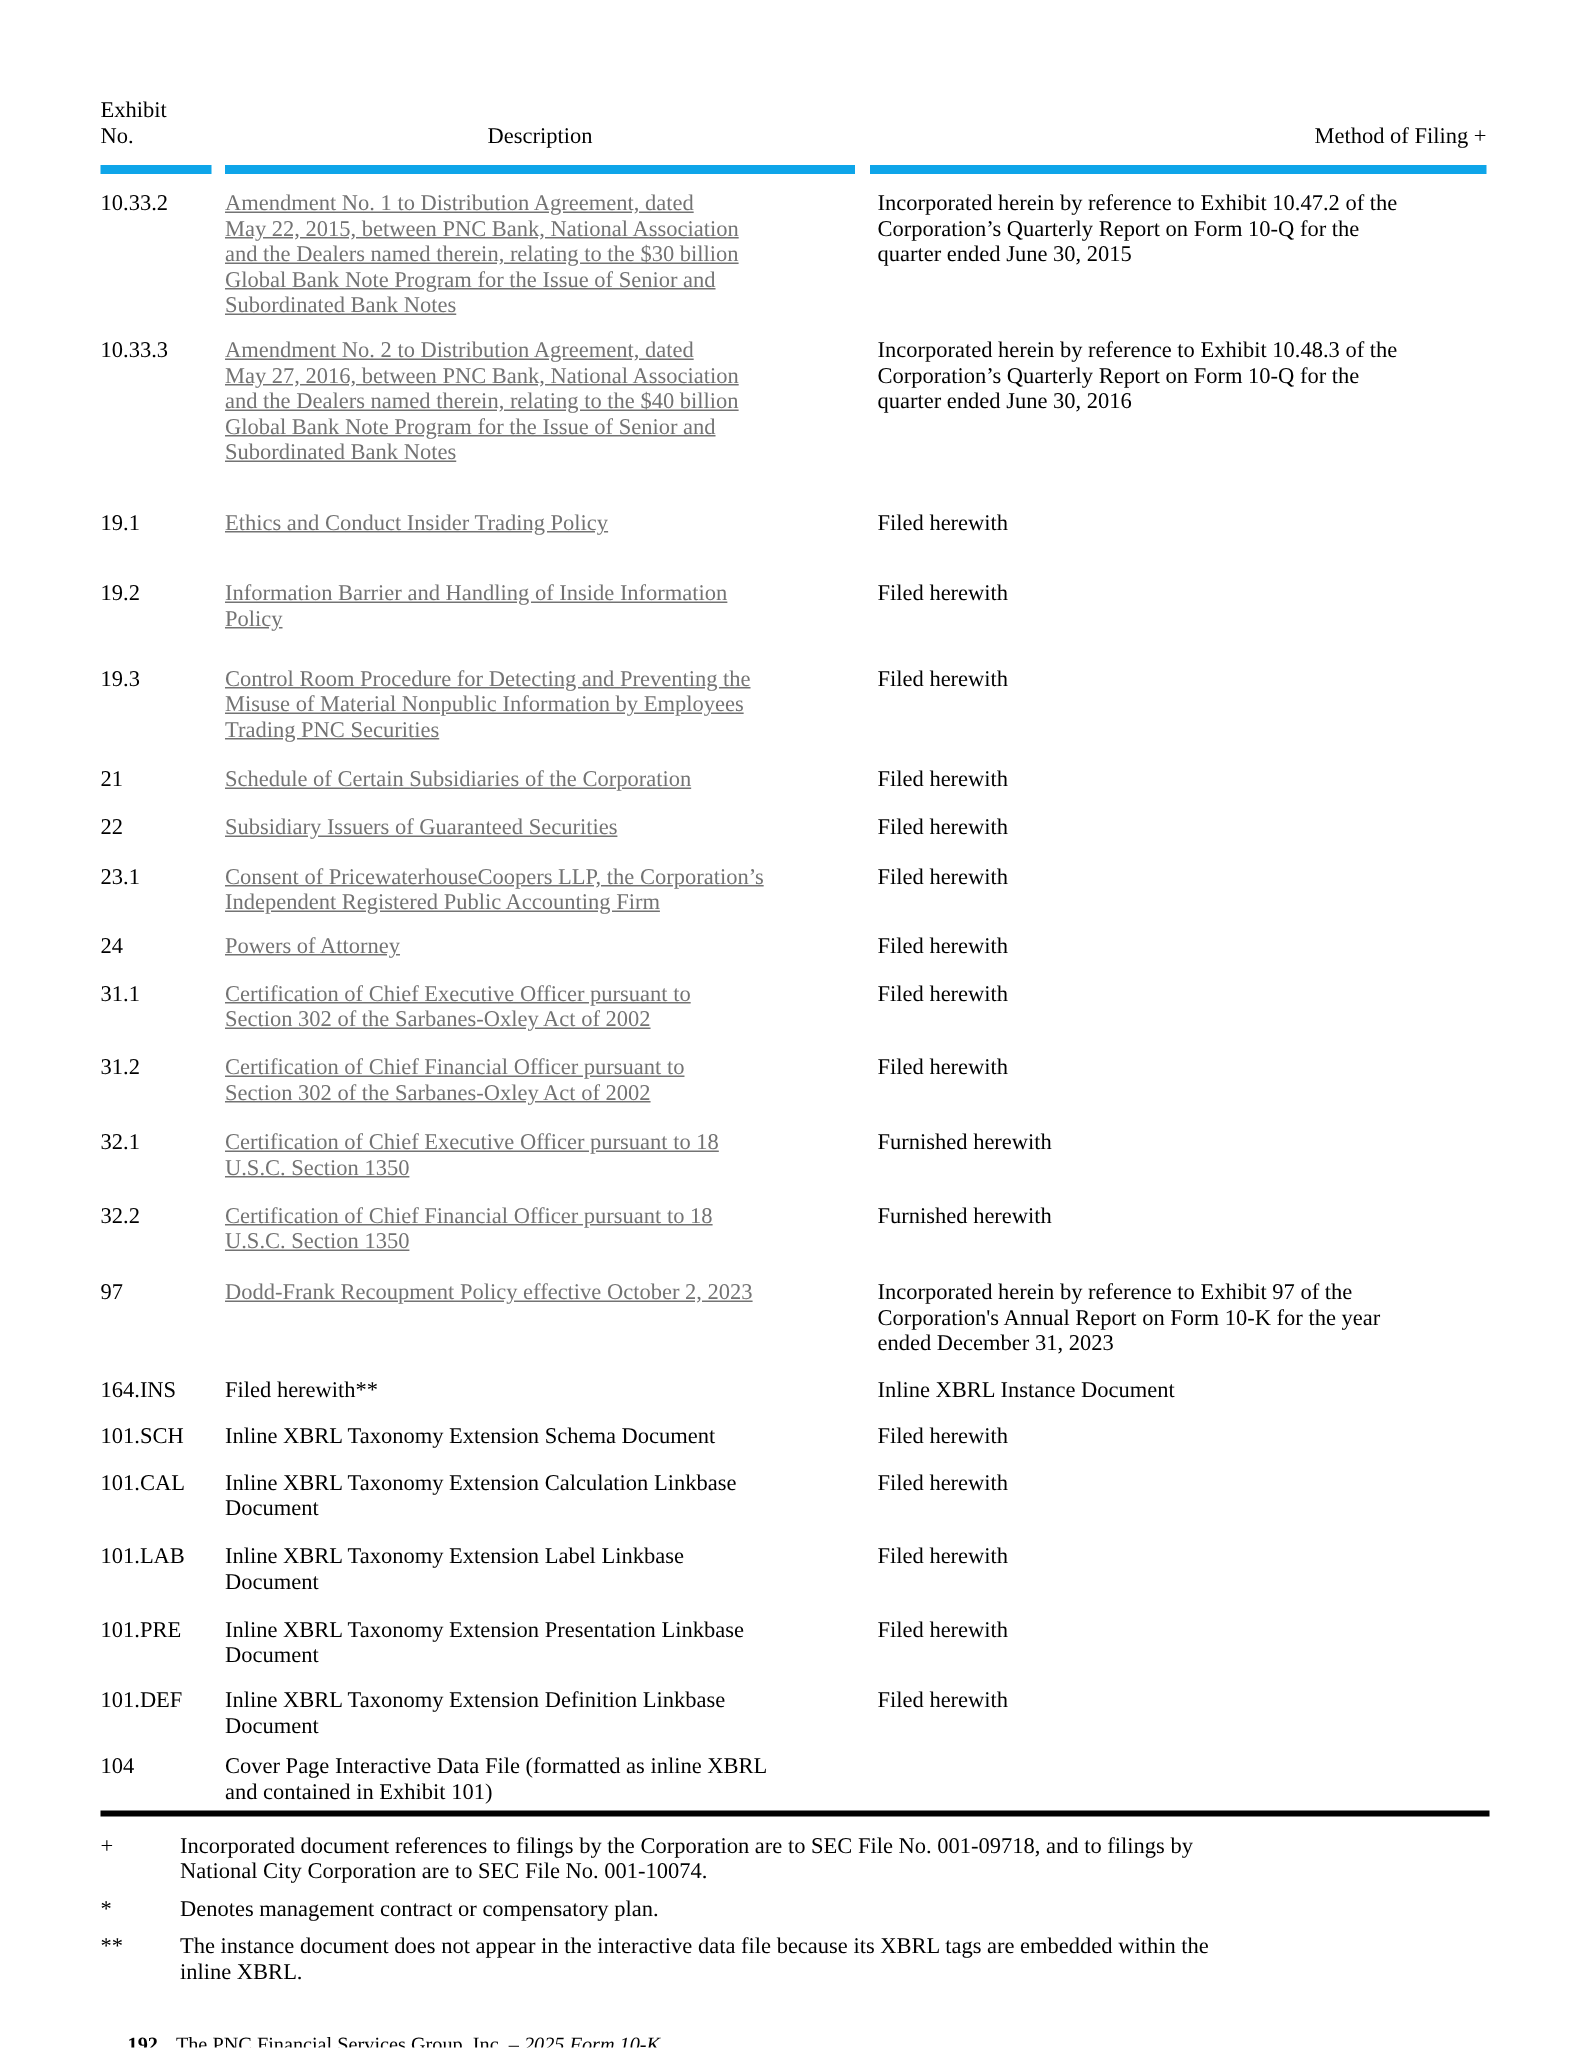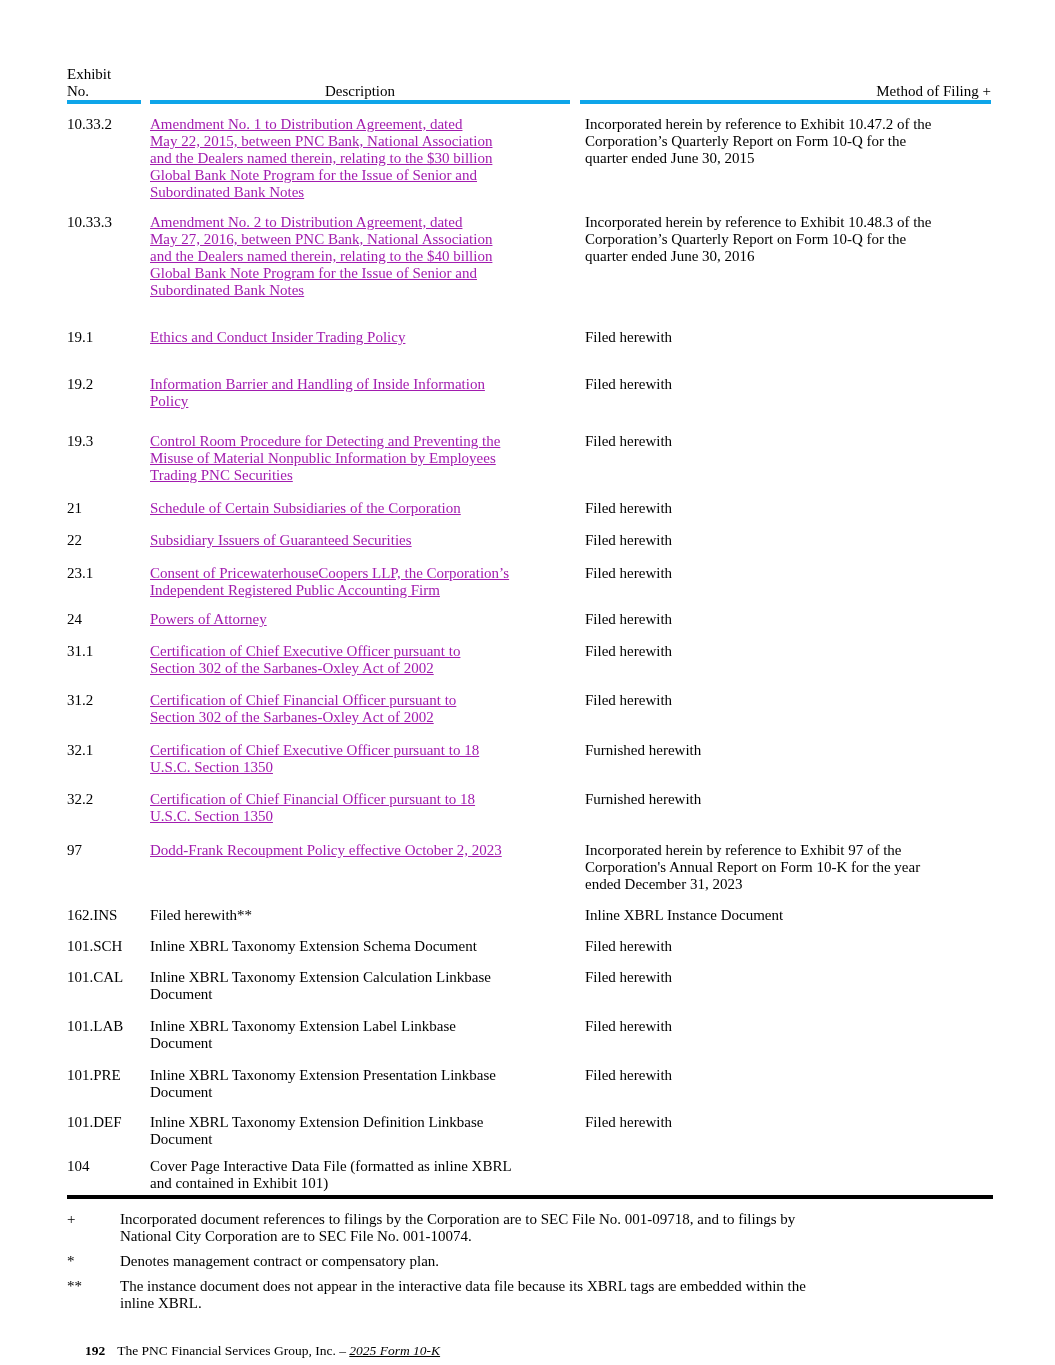--- a/index.html
+++ b/index.html
@@ -23,38 +23,38 @@
     line-height: 17px;
   }
 
   
   .thead {
     display: flex;
     align-items: flex-end;
     margin-bottom: 12px;
   }
   .th {
-    border-bottom: 4px solid #0ea5e9;
+    border-bottom: 6px solid #0ea5e9;
     white-space: pre-line;
-    padding-bottom: 0;
+    padding-bottom: 10px;
   }
   .th-no      { width: 74px;  margin-right: 9px;  text-align: left; }
   .th-desc    { width: 420px; margin-right: 10px; text-align: center; }
   .th-method  { width: 411px; text-align: right; }
 
   
   .row {
     display: grid;
     grid-template-columns: 83px 435px 408px;
     align-items: start;
   }
   .cell { white-space: pre-line; }
   .cell.desc { padding-right: 15px; }
   .doc-link {
-    color: #a21caf;
+    color: #737373;
     white-space: pre-line;
     cursor: pointer;
   }
 
   
   .footnotes {
     border-top: 4px solid #000;
     margin-top: 3px;
     padding-top: 12px;
   }
@@ -187,21 +187,21 @@
 
   <div class="row" style="margin-bottom:14px">
     <div class="cell no">97</div>
     <div class="cell desc"><a href="#" class="doc-link">Dodd-Frank Recoupment Policy effective October 2, 2023</a></div>
     <div class="cell method">Incorporated herein by reference to Exhibit 97 of the
 Corporation's Annual Report on Form 10-K for the year
 ended December 31, 2023</div>
   </div>
 
   <div class="row" style="margin-bottom:14px">
-    <div class="cell no">162.INS</div>
+    <div class="cell no">164.INS</div>
     <div class="cell method">Filed herewith**</div>
     <div class="cell desc"><span>Inline XBRL Instance Document</span></div>
   </div>
 
   <div class="row" style="margin-bottom:14px">
     <div class="cell no">101.SCH</div>
     <div class="cell desc"><span>Inline XBRL Taxonomy Extension Schema Document</span></div>
     <div class="cell method">Filed herewith</div>
   </div>
 

